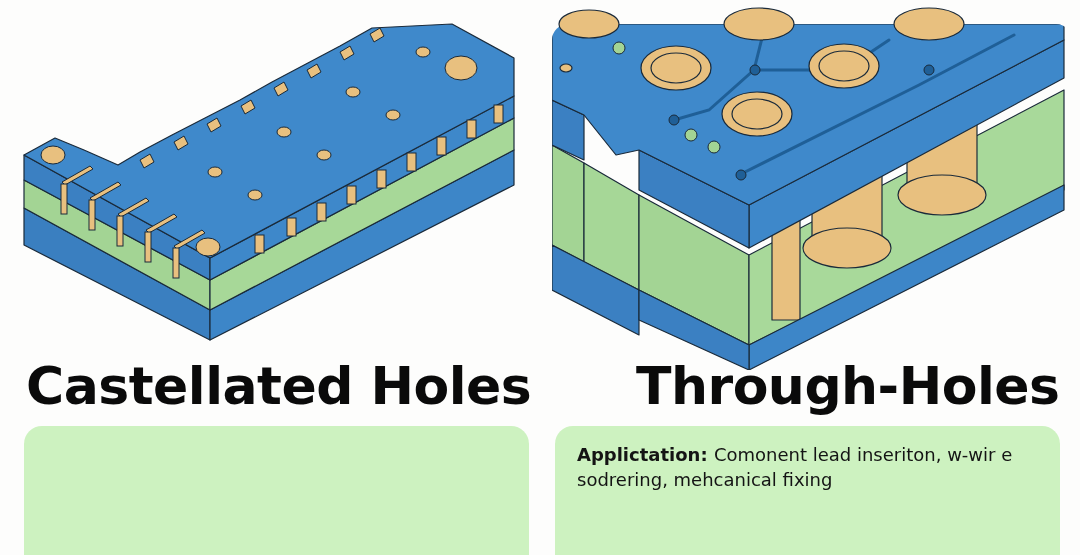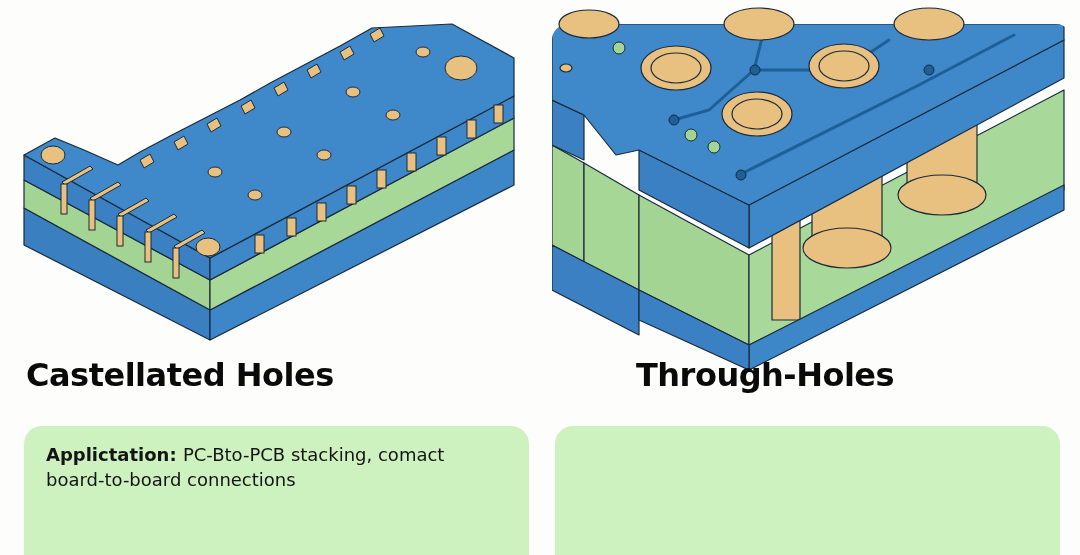--- a/index.html
+++ b/index.html
@@ -9,21 +9,21 @@
     font-family: "Liberation Sans", "DejaVu Sans", sans-serif;
     position: relative;
   }
   .panel { position: absolute; top: 0; height: 555px; }
   #left { left: 0; width: 540px; }
   #right { left: 544px; width: 540px; }
   svg.illus { position: absolute; top: 0; left: 0; }
   .title {
     position: absolute; top: 356px; margin: 0;
     font-family: "DejaVu Sans", sans-serif;
-    font-weight: bold; font-size: 32px; letter-spacing: -0.5px;
+    font-weight: bold; font-size: 52px; letter-spacing: -0.5px;
     color: #0a0a0a; white-space: nowrap;
   }
   #left .title { left: 26px; }
   #right .title { left: 92px; }
   .card {
     position: absolute; top: 426px; height: 160px;
     background: #cdf2c0;
     border-radius: 18px;
     box-sizing: border-box;
     padding: 16px 22px 0 22px;
@@ -101,24 +101,20 @@
       <ellipse cx="284" cy="132" rx="7" ry="5"></ellipse>
       <ellipse cx="324" cy="155" rx="7" ry="5"></ellipse>
       <ellipse cx="215" cy="172" rx="7" ry="5"></ellipse>
       <ellipse cx="255" cy="195" rx="7" ry="5"></ellipse>
     </g>
   </svg>
 
   <h1 class="title">Castellated Holes</h1>
 
   <div class="card">
-    <p>
-      <b>Applictation: </b>
-      <span>PC-Bto-PCB stacking, comact board-to-board connections</span>
-    </p>
   </div>
 </div>
 
 <div class="panel" id="right">
   <svg class="illus" width="540" height="370" viewBox="0 0 540 370">
     <defs>
       <clipPath id="rclip">
           <rect x="8" y="24" width="520" height="346" rx="16"></rect>
         </clipPath>
     </defs>
@@ -178,14 +174,18 @@
     <g fill="#a3d494" stroke="#1a2a3a" stroke-width="1">
       <circle cx="75" cy="48" r="6"></circle>
       <circle cx="147" cy="135" r="6"></circle>
       <circle cx="170" cy="147" r="6"></circle>
     </g>
   </svg>
 
   <h1 class="title">Through-Holes</h1>
 
   <div class="card">
+    <p>
+      <b>Applictation: </b>
+      <span>Comonent lead inseriton, w-wir e sodrering, mehcanical fixing</span>
+    </p>
   </div>
 </div>
 
 </body></html>

